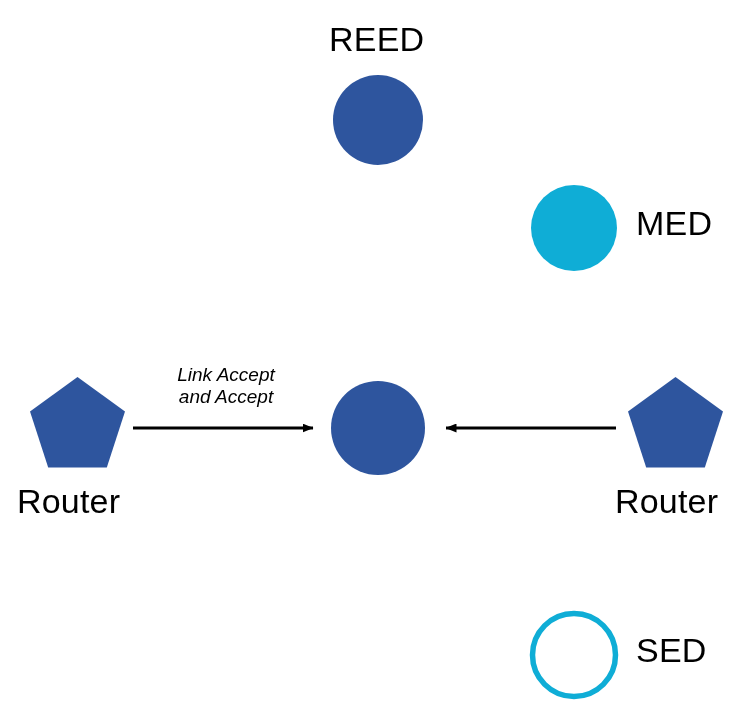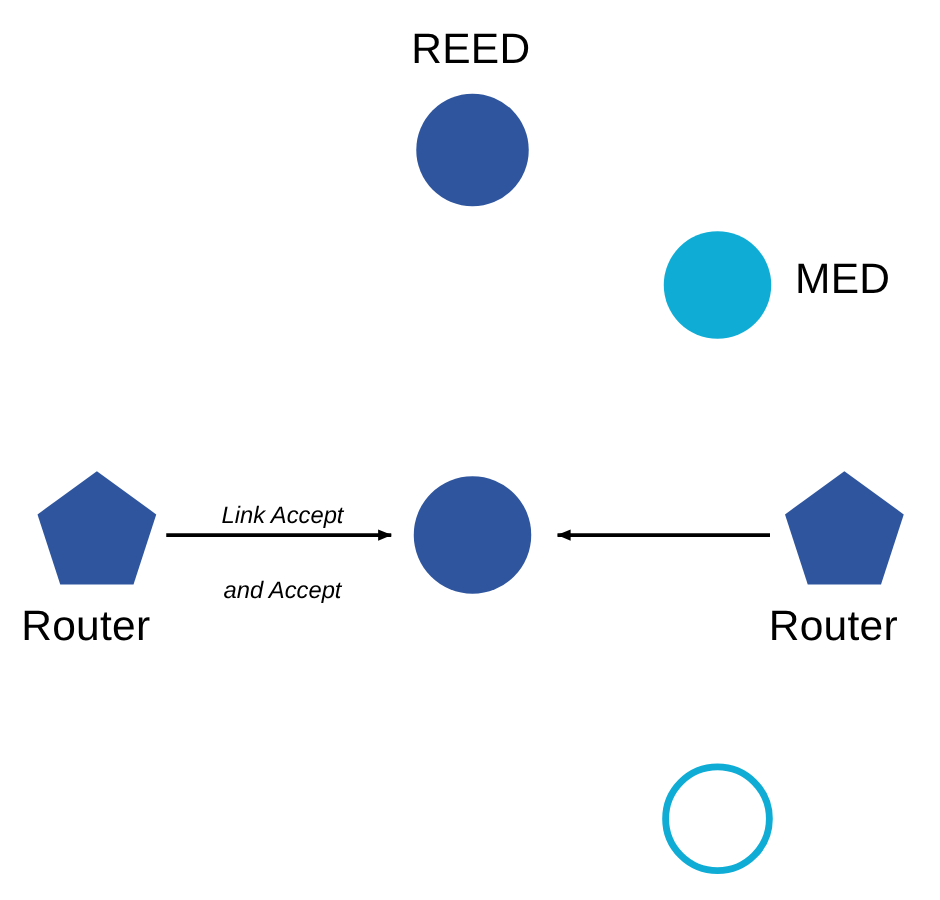--- a/index.html
+++ b/index.html
@@ -38,21 +38,20 @@
   .edge-label {
     position: absolute;
     font-family: "Liberation Sans", sans-serif;
     font-size: 19px;
     font-style: italic;
     font-weight: 400;
     color: #000000;
     white-space: pre;
     line-height: 1.18;
     text-align: center;
-    margin-top: 38px;
   }
 </style>
 </head>
 <body>
 
 <div id="canvas" style="background: rgb(255, 255, 255);">
 
   <svg id="diagram-svg" viewBox="0 0 752 720" xmlns="http://www.w3.org/2000/svg">
 
     <defs>
@@ -83,19 +82,20 @@
   </svg>
 
   <div class="node-label" style="left:636px; top:206px;">MED</div>
 
   <div class="node-label" style="left:329px; top:22px;">REED</div>
 
   <div class="node-label" style="left:17px; top:484px;">Router</div>
 
   <div class="node-label" style="left:615px; top:484px;">Router</div>
 
+  <div class="node-label" style="left:636px; top:633px;">SED</div>
 
   <div style="position:absolute; left:146px; top:364px; width:160px; text-align:center;">
     <div class="edge-label" style="position:static;">Link Accept</div>
     <div class="edge-label" style="position:static;">and Accept</div>
   </div>
 
 </div>
 
 </body></html>

